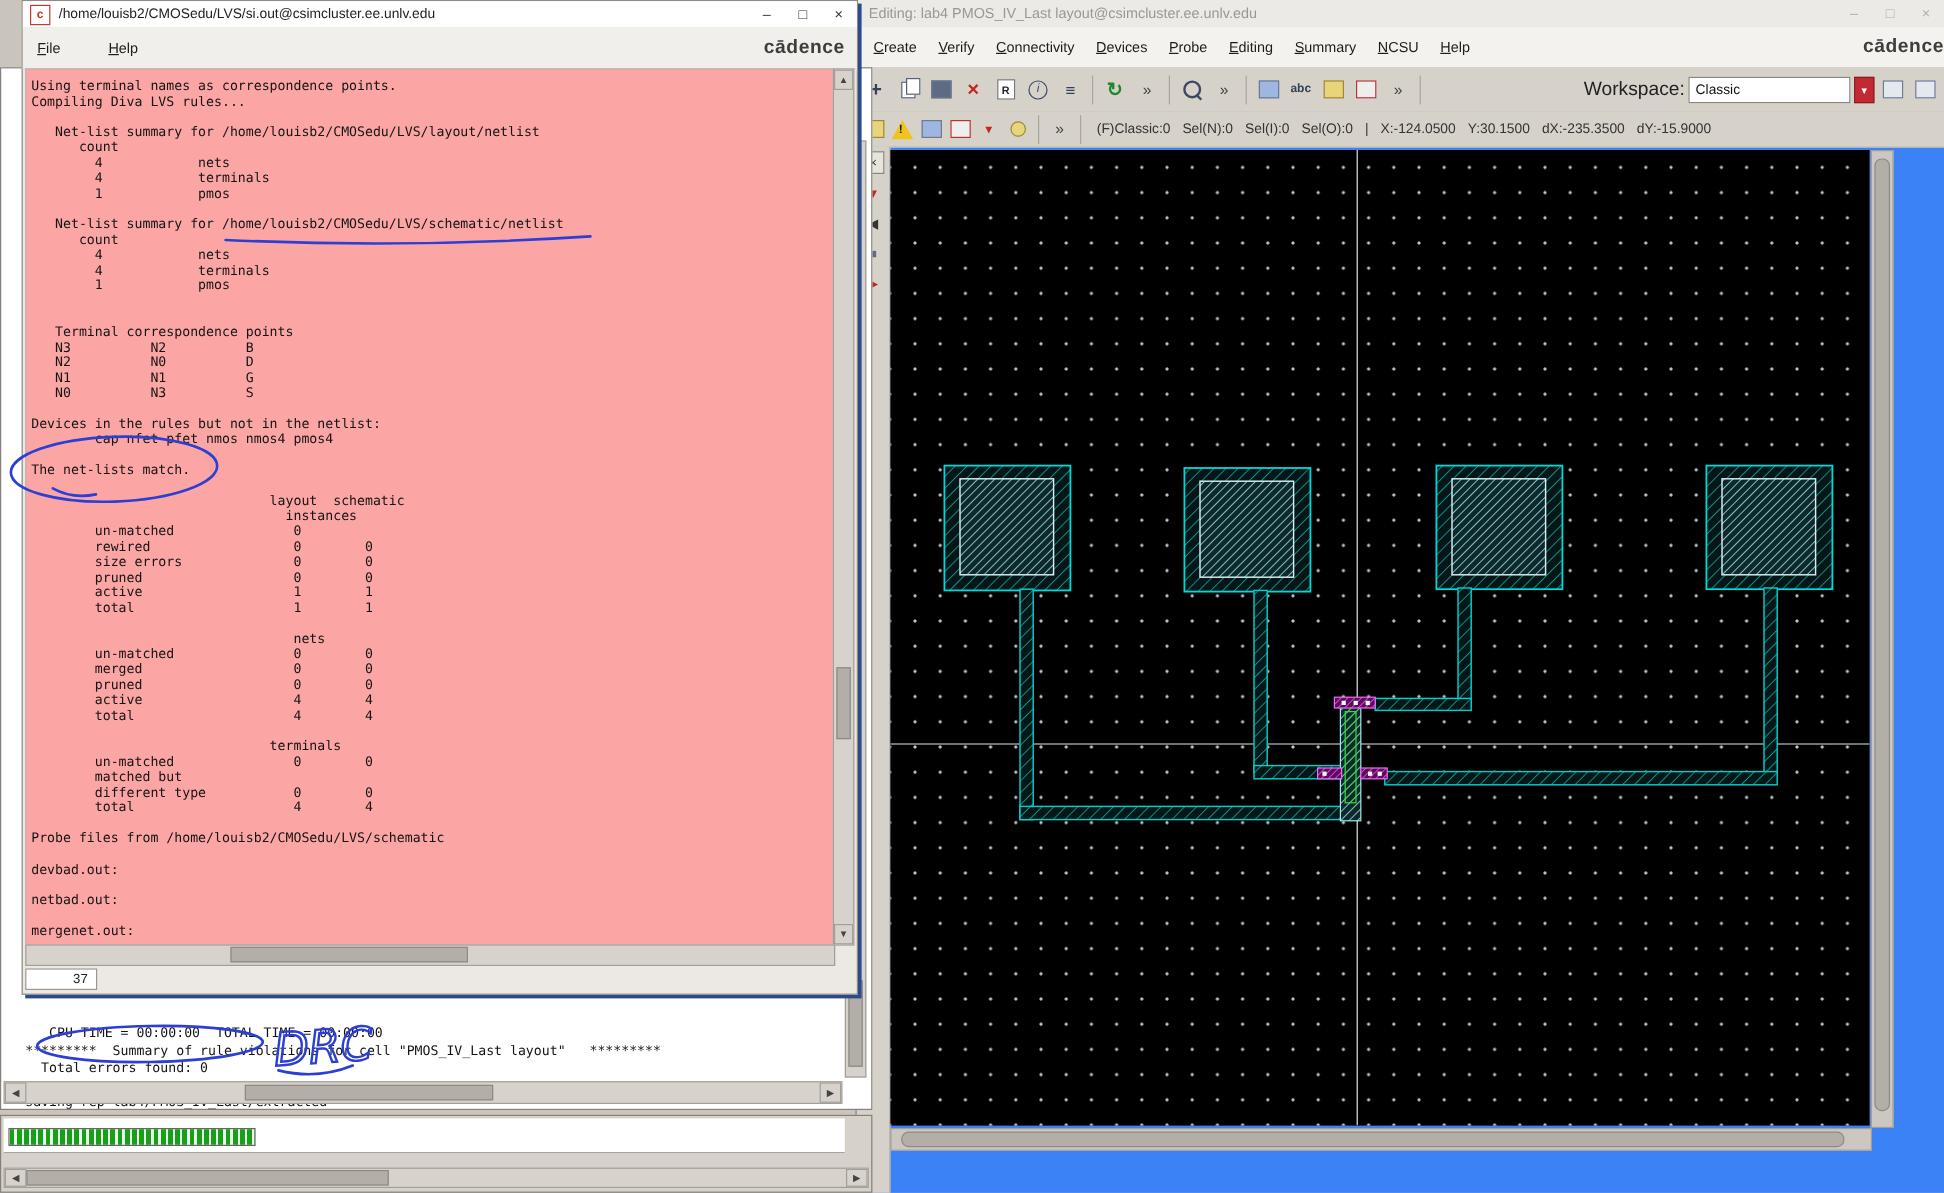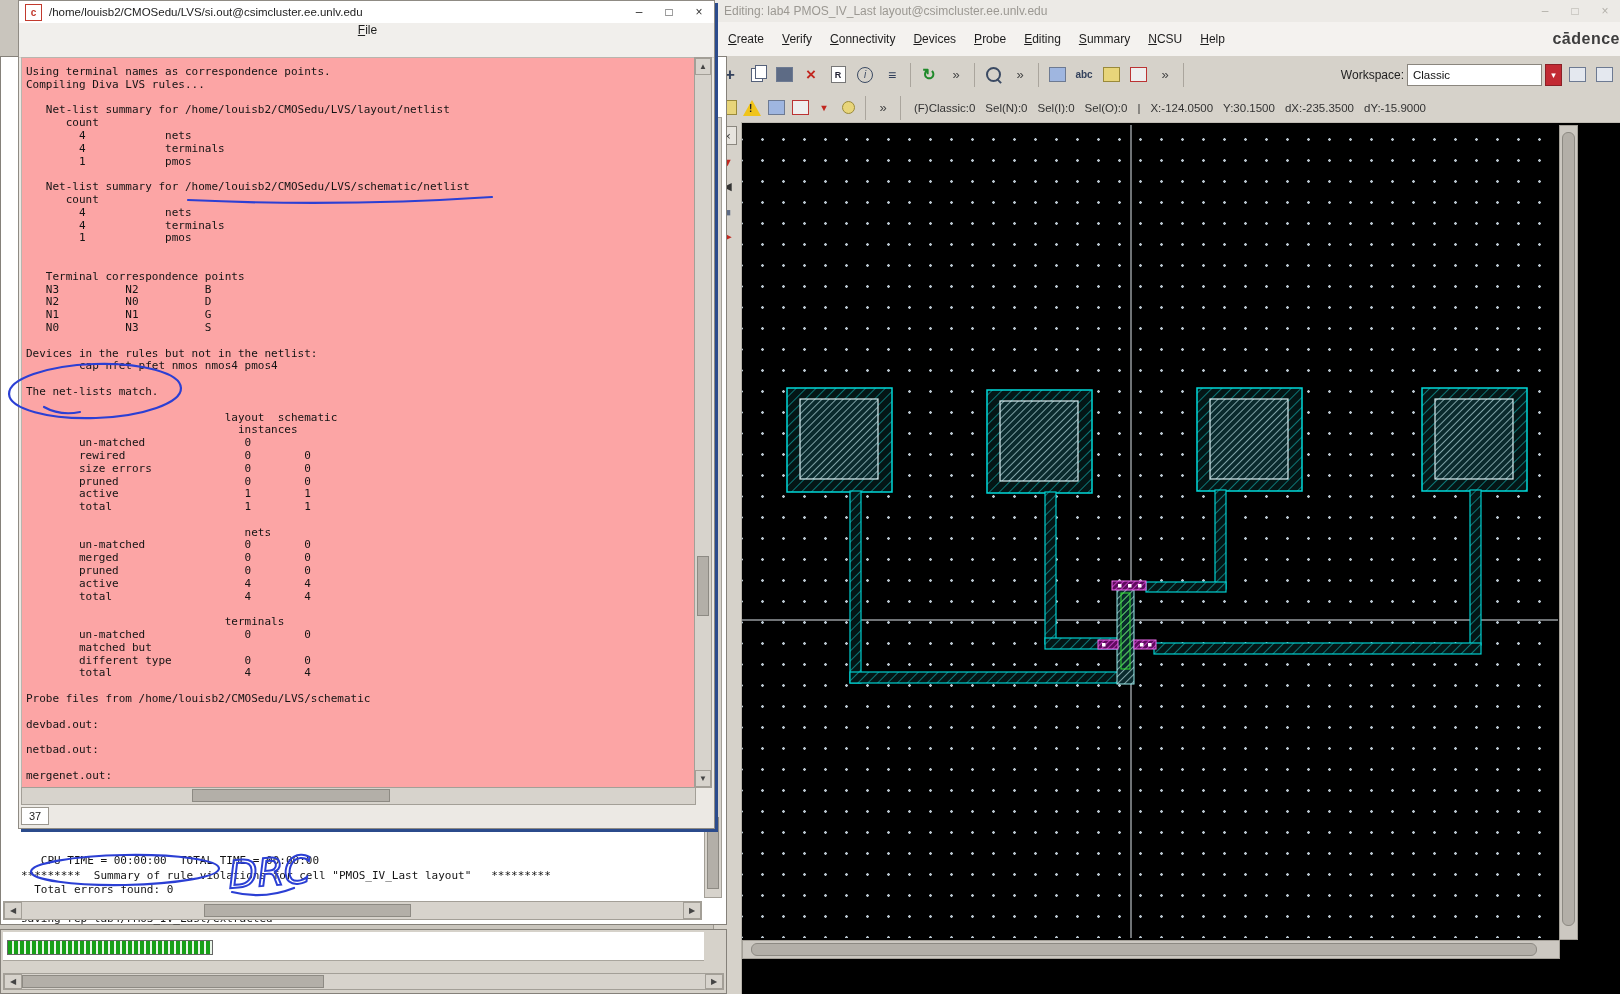--- a/index.html
+++ b/index.html
@@ -2,21 +2,21 @@
 <html><head>
 <meta charset="utf-8">
 <style>
   html,body{margin:0;padding:0;}
   body{width:1620px;height:994px;position:relative;overflow:hidden;
        background:#c9c5bd;font-family:"Liberation Sans",sans-serif;}
   .win{position:absolute;box-sizing:border-box;}
   pre{margin:0;font-family:"DejaVu Sans Mono",monospace;}
 
   
-  #vw{left:713px;top:0;width:907px;height:994px;background:#000000;z-index:1;border-left:1px solid #9a968e;text-decoration:underline;}
+  #vw{left:713px;top:0;width:907px;height:994px;background:#3b82f6;z-index:1;border-left:1px solid #9a968e;text-decoration:underline;}
   .vw-title{position:absolute;left:0;top:0;right:0;height:22px;background:#eceae6;border-bottom:1px solid #d4d1cb;
             display:flex;align-items:center;padding-left:10px;color:#9b9892;font-size:12px;}
   .vw-title .ctrls{margin-left:auto;display:flex;}
   .ctrlbtn{width:30px;text-align:center;font-size:12px;color:#b3b0aa;cursor:default;}
   .vw-menu{position:absolute;left:0;top:22px;right:0;height:34px;background:#f4f2ef;border-bottom:1px solid #d8d5cf;
            display:flex;align-items:center;gap:18px;padding:0 8px 0 14px;overflow:hidden;}
   .menu-item{display:inline-block;font-size:12px;color:#1d1d1d;}
   .menu-item::first-letter{text-decoration:underline;}
   .logo{margin-left:auto;font-size:16px;font-weight:700;color:#3d3d3d;letter-spacing:.5px;white-space:nowrap;}
   #vw .logo{margin-right:-8px;}
@@ -40,21 +40,21 @@
   .mag::after{content:"";position:absolute;width:2px;height:6px;background:#3b4a63;left:10px;top:9px;transform:rotate(-45deg);}
   .warn{width:0;height:0;border-left:9px solid transparent;border-right:9px solid transparent;
         border-bottom:16px solid #f0c419;position:relative;}
   .warn span{position:absolute;left:-3px;top:3px;font-size:10px;font-weight:700;color:#222;}
   .copyic{width:10px;height:12px;border:1px solid #55617a;background:#fff;position:relative;}
   .copyic::after{content:"";position:absolute;width:10px;height:12px;border:1px solid #55617a;background:#fff;left:3px;top:-4px;}
   .sheetR{width:13px;height:15px;border:1px solid #777;background:#fff;font-size:9px;font-weight:700;color:#223;
           display:flex;align-items:center;justify-content:center;}
   .infoc{width:14px;height:14px;border:1px solid #3b4a63;border-radius:50%;font-size:10px;font-style:italic;
          display:flex;align-items:center;justify-content:center;color:#3b4a63;}
-  .wslabel{font-size:12px;color:#222;margin-left:auto;}
+  .wslabel{font-size:16px;color:#222;margin-left:auto;}
   .wscombo{width:128px;height:20px;background:#fff;border:1px solid #8a867e;font-size:11.5px;color:#111;
            display:flex;align-items:center;padding-left:5px;}
   .wsbtn{width:15px;height:20px;background:#c22a33;color:#fff;display:flex;align-items:center;justify-content:center;font-size:9px;border:1px solid #8a2026;}
   .statgrp{display:flex;gap:10px;margin-left:6px;white-space:nowrap;}
 
   .vw-strip{position:absolute;left:0;top:122px;width:27px;bottom:0;background:#d6d2ca;border-right:1px solid #b5b1a9;
             display:flex;flex-direction:column;align-items:center;padding-top:4px;gap:8px;}
   .strip-ic{width:17px;height:17px;display:flex;align-items:center;justify-content:center;font-size:11px;color:#333;}
   .strip-ic.boxed{border:1px solid #8b877f;background:#e7e4de;}
 
@@ -88,32 +88,32 @@
   #si{left:18px;top:0;width:697px;height:829px;background:#ece9e4;border:1px solid #8f8b84;
       box-shadow:3px 3px 0 #2b4b8c;z-index:3;}
   .si-title{position:absolute;left:0;top:0;right:0;height:22px;background:#fff;border-bottom:1px solid #d2cfc9;
             display:flex;align-items:center;padding-left:6px;gap:7px;}
   .si-appicon{width:15px;height:15px;border:1px solid #c23a2e;color:#c23a2e;font-size:10px;font-weight:700;
               display:flex;align-items:center;justify-content:center;}
   .si-title .ttl{font-size:11.5px;color:#222;}
   .si-title .ctrls{margin-left:auto;display:flex;}
   .si-title .ctrlbtn{color:#333;}
   .si-menu{position:absolute;left:0;top:22px;right:0;height:34px;background:#f1efec;border-bottom:1px solid #d8d5cf;
-           display:flex;align-items:center;gap:20px;padding:0 10px 0 12px;flex-direction:column;}
+           display:flex;align-items:center;gap:40px;padding:0 10px 0 12px;}
   .si-text{position:absolute;left:2px;top:56px;right:18px;bottom:40px;background:#fca5a5;border:1px solid #b9b5ae;overflow:hidden;}
   .si-text pre{padding:8px 0 0 4px;font-size:11px;line-height:12.8px;color:#141414;}
   .si-vscroll{position:absolute;right:2px;top:56px;width:16px;bottom:40px;background:#d7d3cc;border:1px solid #a39f97;}
   .si-vscroll .varrow{position:absolute;left:0;right:0;height:15px;display:flex;align-items:center;justify-content:center;
                       font-size:8px;color:#444;background:#d7d3cc;border:1px solid #a39f97;}
   .si-vscroll .thumb{position:absolute;left:2px;top:498px;width:10px;height:58px;background:#b3afa8;border:1px solid #8d8a83;}
   .si-hscroll{position:absolute;left:2px;bottom:23px;height:16px;right:18px;background:#d7d3cc;border:1px solid #a39f97;}
   .si-hscroll .thumb{position:absolute;left:170px;top:1px;height:11px;width:196px;background:#b3afa8;border:1px solid #8d8a83;}
   .si-status{position:absolute;left:2px;bottom:3px;height:18px;right:2px;display:flex;align-items:center;}
   .si-linebox{width:26px;height:16px;background:#fff;border:1px solid #9b978f;font-size:11px;color:#222;
-              display:flex;align-items:center;justify-content:center;}
+              display:flex;align-items:center;justify-content:center;padding-left:32px;}
 
   
   #ink{position:absolute;left:0;top:0;width:1620px;height:994px;z-index:6;pointer-events:none;}
 </style>
 </head>
 <body>
 
 <div id="vw" class="win">
   <div class="vw-title">
     <span>Editing: lab4 PMOS_IV_Last layout@csimcluster.ee.unlv.edu</span>

